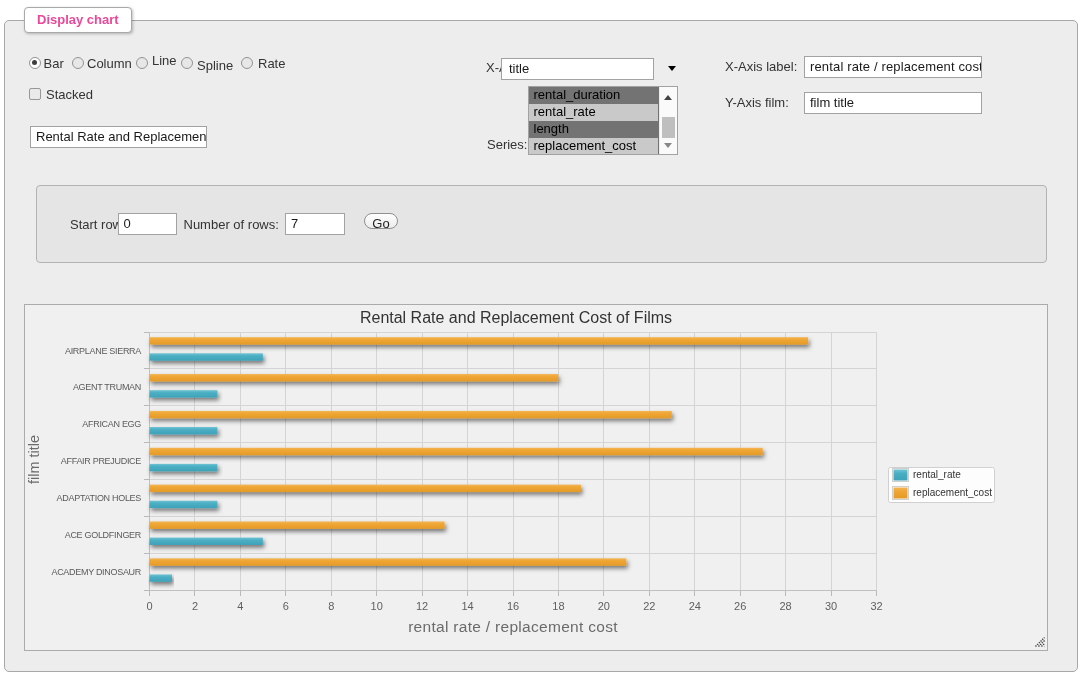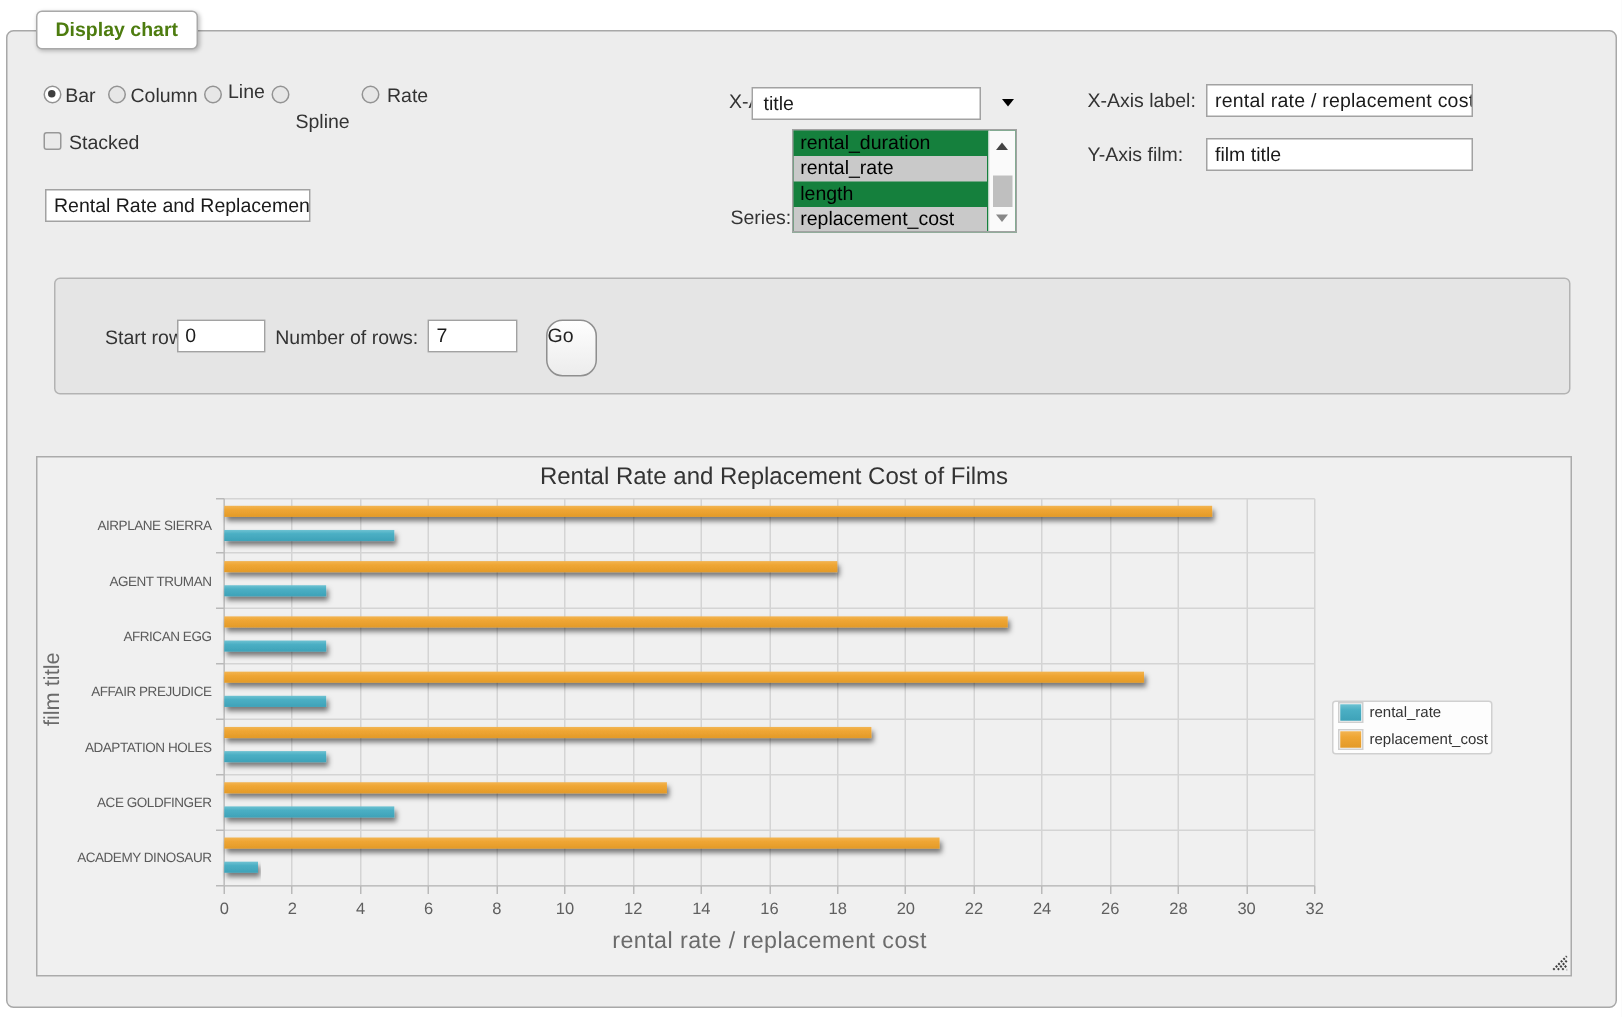--- a/index.html
+++ b/index.html
@@ -1,53 +1,53 @@
 <!DOCTYPE html>
 <html><head><meta charset="utf-8"><title>Display chart</title>
 <style>
 *{margin:0;padding:0;box-sizing:border-box}
 html,body{width:1081px;height:681px;background:#ffffff;font-family:"Liberation Sans",sans-serif}
 #stage{position:relative;width:1081px;height:681px;overflow:hidden}
 .abs{position:absolute}
 #fs{left:4px;top:20px;width:1074px;height:652px;background:#ededed;border:1px solid #a8a8a8;border-radius:5px}
-#legend{left:24px;top:7px;height:26px;line-height:24px;padding:0 12px;background:#ffffff;border:1px solid #a9a9a9;border-radius:4px;font-size:13px;font-weight:bold;color:#4d7c0f;box-shadow:1px 1px 3px rgba(0,0,0,0.25)}
+#legend{left:24px;top:7px;height:26px;line-height:24px;padding:0 12px;background:#ffffff;border:1px solid #a9a9a9;border-radius:4px;font-size:13px;font-weight:bold;color:#ec4899;box-shadow:1px 1px 3px rgba(0,0,0,0.25)}
 .lab{font-size:13px;color:#333333;line-height:13px;white-space:nowrap}
 .radio{width:12px;height:12px;border-radius:50%;border:1px solid #939393;background:#e7e7e7}
 .radio.on{background:#ffffff}
 .radio.on::after{content:"";position:absolute;left:2.5px;top:2.5px;width:5px;height:5px;border-radius:50%;background:#3f3f3f}
 .cb{width:12px;height:12px;border:1px solid #989898;border-radius:2px;background:#eaeaea}
 .inp{border:1px solid #a2a2a2;background:#ffffff;font-size:13px;color:#1a1a1a;line-height:20px;padding:0 0 0 5px;white-space:nowrap;overflow:hidden}
 </style></head>
 <body>
 <div id="stage">
 <div class="abs" id="fs"></div>
 <div class="abs" id="legend">Display chart</div>
 
 <span class="abs radio on" style="left:28.5px;top:56.5px"></span>
 <span class="abs lab" style="left:43.5px;top:56.5px">Bar</span>
 <span class="abs radio" style="left:71.5px;top:56.5px"></span>
 <span class="abs lab" style="left:87px;top:56.5px">Column</span>
 <span class="abs radio" style="left:136px;top:56.5px"></span>
 <span class="abs lab" style="left:152px;top:54px">Line</span>
 <span class="abs radio" style="left:181px;top:56.5px"></span>
-<span class="abs lab" style="left:197px;top:74px">Spline</span>
+<span class="abs lab" style="left:197px;top:59px">Spline</span>
 <span class="abs radio" style="left:241px;top:56.5px"></span>
 <span class="abs lab" style="left:258px;top:56.5px">Rate</span>
 
 <span class="abs cb" style="left:28.5px;top:88px"></span>
 <span class="abs lab" style="left:46px;top:88px">Stacked</span>
 
 <div class="abs inp" style="left:30px;top:125.5px;width:177px;height:22px;line-height:20px">Rental Rate and Replacement Cost of Films</div>
 
 <span class="abs lab" style="left:486px;top:61px">X-Axis:</span>
 <div class="abs inp" style="left:501px;top:58px;width:153px;height:22px;line-height:20px;padding-left:7px">title</div>
 <span class="abs" style="left:668px;top:66px;width:0;height:0;border-left:4px solid transparent;border-right:4px solid transparent;border-top:5px solid #000000"></span>
 
 <span class="abs lab" style="left:487px;top:138px">Series:</span>
-<div class="abs" style="left:527.5px;top:85.5px;width:150px;height:69.5px;border:1px solid #a2a2a2;background:#15803d;overflow:hidden">
+<div class="abs" style="left:527.5px;top:85.5px;width:150px;height:69.5px;border:1px solid #a2a2a2;background:#737373;overflow:hidden">
   <div style="position:absolute;left:0;top:0;width:129.5px;height:17px;font-size:13px;line-height:16.6px;color:#000;padding-left:5px">rental_duration</div>
   <div style="position:absolute;left:0;top:17px;width:129.5px;height:17px;font-size:13px;line-height:16.6px;color:#000;padding-left:5px;background:#c9c9c9">rental_rate</div>
   <div style="position:absolute;left:0;top:34px;width:156px;height:17px;font-size:13px;line-height:16.6px;color:#000;padding-left:5px">length</div>
   <div style="position:absolute;left:0;top:51px;width:129.5px;height:16.5px;font-size:13px;line-height:15.6px;color:#000;padding-left:5px;background:#c9c9c9">replacement_cost</div>
   <div style="position:absolute;right:0;top:0;width:18px;height:100%;background:#fafafa;border-left:1px solid #ececec">
     <span style="position:absolute;left:4.5px;top:8px;width:0;height:0;border-left:4px solid transparent;border-right:4px solid transparent;border-bottom:5px solid #434343"></span>
     <span style="position:absolute;left:2px;top:30px;width:13px;height:21px;background:#bfbfbf"></span>
     <span style="position:absolute;left:4.5px;top:56px;width:0;height:0;border-left:4px solid transparent;border-right:4px solid transparent;border-top:5px solid #888888"></span>
   </div>
 </div>
@@ -55,21 +55,21 @@
 <span class="abs lab" style="left:725px;top:60px">X-Axis label:</span>
 <div class="abs inp" style="left:804px;top:55.5px;width:177.5px;height:22px;line-height:20px;letter-spacing:0.15px">rental rate / replacement cost</div>
 <span class="abs lab" style="left:725px;top:96px">Y-Axis film:</span>
 <div class="abs inp" style="left:804px;top:91.5px;width:177.5px;height:22px;line-height:20px">film title</div>
 
 <div class="abs" style="left:36px;top:185px;width:1011px;height:77.5px;background:#e5e5e5;border:1px solid #b3b3b3;border-radius:4px"></div>
 <span class="abs lab" style="left:70px;top:218px">Start row:</span>
 <div class="abs inp" style="left:117.5px;top:213px;width:59.5px;height:22px;line-height:20px">0</div>
 <span class="abs lab" style="left:183.5px;top:218px">Number of rows:</span>
 <div class="abs inp" style="left:285px;top:213px;width:59.5px;height:22px;line-height:20px">7</div>
-<div class="abs" style="left:364px;top:213px;width:34px;height:38px;border:1px solid #8f8f8f;border-radius:11px;background:linear-gradient(#fefefe,#ececec);font-size:13px;color:#222;text-align:left;line-height:20px">Go</div>
+<div class="abs" style="left:364px;top:213px;width:34px;height:16px;border:1px solid #8f8f8f;border-radius:11px;background:linear-gradient(#fefefe,#ececec);font-size:13px;color:#222;text-align:center;line-height:20px">Go</div>
 
 <div class="abs" style="left:24px;top:304px;width:1024px;height:347px;border:1px solid #ababab;background:#f0f0f0">
 <svg width="1021" height="345" viewBox="0 0 1021 345" style="position:absolute;left:0;top:0;font-family:'Liberation Sans',sans-serif">
 <defs>
 <linearGradient id="gb" x1="0" y1="0" x2="0" y2="1">
  <stop offset="0" stop-color="#6ec2d2"></stop>
             <stop offset="0.35" stop-color="#4bafc4"></stop>
             <stop offset="1" stop-color="#3ea2b8"></stop>
 </linearGradient>
 <linearGradient id="go" x1="0" y1="0" x2="0" y2="1">

